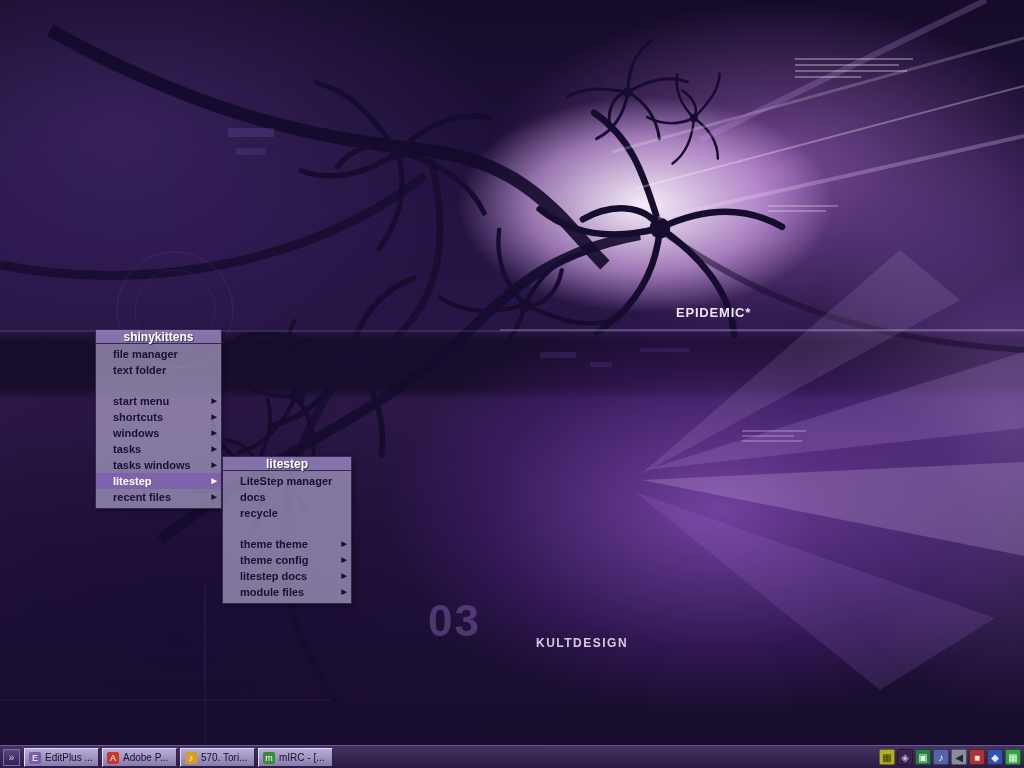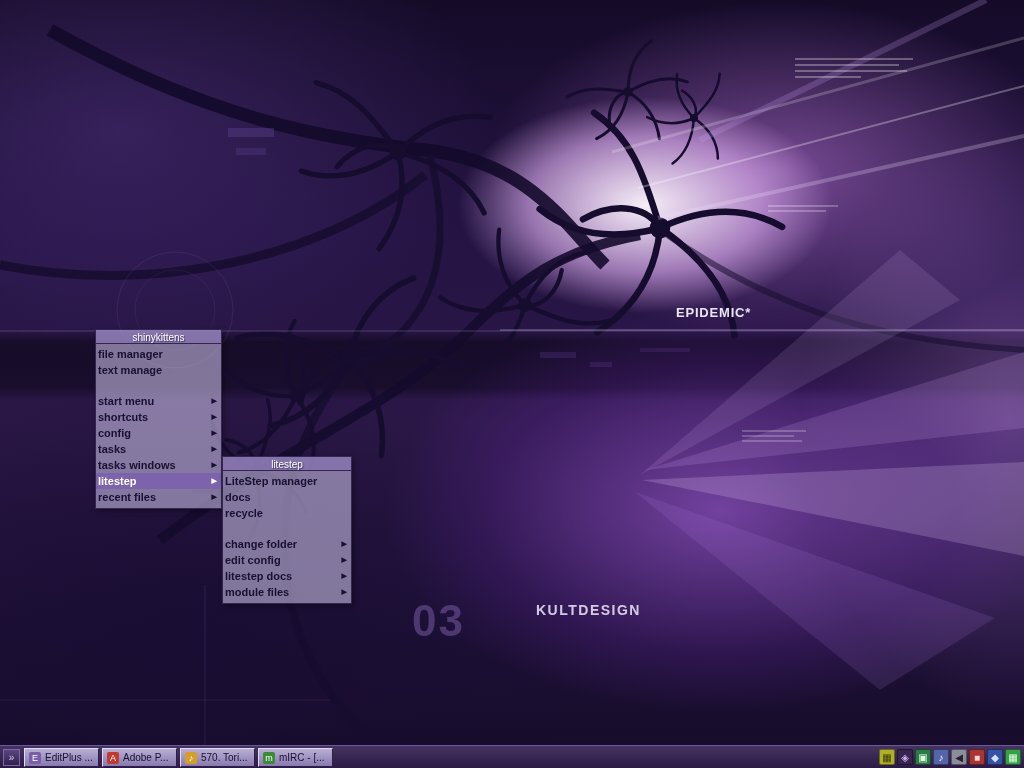--- a/index.html
+++ b/index.html
@@ -16,23 +16,23 @@
       radial-gradient(ellipse 300px 420px at 1010px 420px, rgba(190,130,240,0.35), rgba(120,60,190,0) 70%),
       radial-gradient(ellipse 500px 300px at 120px 130px, rgba(85,55,135,0.45), rgba(40,20,80,0) 75%),
       radial-gradient(ellipse 600px 380px at 180px 640px, rgba(25,12,50,0.85), rgba(20,10,40,0) 75%),
       linear-gradient(rgba(0,0,0,0) 330px, rgba(8,4,18,0.55) 342px, rgba(8,4,18,0.50) 388px, rgba(0,0,0,0) 400px),
       linear-gradient(#150b28 0%, #241343 30%, #2c1848 55%, #20123a 78%, #150b28 100%);
   }
   #wallsvg { position:absolute; inset:0; z-index:1; }
   .wall-label { position:absolute; z-index:2; }
   #epidemic-label { left:676px; top:305px; font-size:13px; font-weight:bold;
                     letter-spacing:0.8px; color:#ece4f4; }
-  #big-number { left:412px; top:596px; font-size:44px; font-weight:bold;
+  #big-number { left:428px; top:596px; font-size:44px; font-weight:bold;
                 letter-spacing:2px; color:rgba(150,118,200,0.40); }
-  #designer-label { left:536px; top:602px; font-size:14px; font-weight:bold;
+  #designer-label { left:536px; top:636px; font-size:12px; font-weight:bold;
                     letter-spacing:1.5px; color:rgba(240,234,250,0.85); }
 
   
   #topbar { position:absolute; left:0; top:0; width:1024px; height:13px; z-index:5;
             background:linear-gradient(#2b1844,#1c0e30);
             border-bottom:1px solid #0a0416; color:#b2a2d6; font-size:10px; }
   #topbar .tb-text { position:absolute; top:0; line-height:13px; white-space:nowrap; }
   #tb-date { left:26px; }
   #tb-time { left:70px; }
   #tb-cpu  { left:148px; }
@@ -45,26 +45,26 @@
   #player-right { position:absolute; left:398px; top:0; height:13px;
                   display:flex; align-items:center; }
   #seekbar { width:52px; height:8px; border:1px solid #6a5892; background:#1a0e2e;
              position:relative; margin-right:3px; }
   #seekbar-fill { position:absolute; left:0; top:0; bottom:0; width:32%; background:#7a5fae; }
 
   
   .ls-menu { position:absolute; z-index:10; box-shadow:2px 2px 5px rgba(0,0,0,0.35); }
   #menu    { left:95px;  top:329px; width:127px; }
   #submenu { left:222px; top:456px; width:130px; }
-  .ls-menu-title { height:15px; line-height:15px; text-align:center; font-size:10px;
-                   font-weight:normal; color:#fff; background:rgba(150,132,190,0.85);
+  .ls-menu-title { height:15px; line-height:15px; text-align:center; font-size:12px;
+                   font-weight:bold; color:#fff; background:rgba(150,132,190,0.85);
                    border:1px solid #342650; text-shadow:1px 1px 1px rgba(20,10,40,0.6); }
   .ls-menu-body { background:rgba(198,188,226,0.60); border:1px solid #342650;
                   border-top:none; padding:2px 0 3px; }
-  .menu-item { position:relative; height:16px; line-height:16px; padding:0 14px 0 2px;
+  .menu-item { position:relative; height:16px; line-height:16px; padding:0 14px 0 17px;
                font-size:11px; font-weight:bold; color:#171031; cursor:default;
                white-space:nowrap; overflow:hidden; }
   .menu-item.highlighted { background:rgba(124,98,172,0.92); color:#fff; }
   .menu-arrow { position:absolute; right:4px; top:0; font-size:7px; line-height:16px; }
   .menu-gap { height:15px; }
 
   
   #taskbar { position:absolute; left:0; bottom:0; width:1024px; height:23px; z-index:5;
              background:linear-gradient(#463361,#2a1a44); border-top:1px solid #6b589a; }
   #start-button { position:absolute; left:3px; top:3px; width:17px; height:17px;
@@ -161,41 +161,41 @@
 
   <div class="wall-label" id="epidemic-label">EPIDEMIC*</div>
   <div class="wall-label" id="big-number">03</div>
   <div class="wall-label" id="designer-label">KULTDESIGN</div>
 
 
   <div class="ls-menu" id="menu">
     <div class="ls-menu-title">shinykittens</div>
     <div class="ls-menu-body" id="menu-items">
         <div class="menu-item"><span>file manager</span></div>
-        <div class="menu-item"><span>text manage</span></div>
+        <div class="menu-item"><span>text folder</span></div>
         <div class="menu-gap"></div>
         <div class="menu-item"><span>start menu</span><span class="menu-arrow">▶</span></div>
         <div class="menu-item"><span>shortcuts</span><span class="menu-arrow">▶</span></div>
-        <div class="menu-item"><span>config</span><span class="menu-arrow">▶</span></div>
+        <div class="menu-item"><span>windows</span><span class="menu-arrow">▶</span></div>
         <div class="menu-item"><span>tasks</span><span class="menu-arrow">▶</span></div>
         <div class="menu-item"><span>tasks windows</span><span class="menu-arrow">▶</span></div>
         <div class="menu-item highlighted"><span>litestep</span><span class="menu-arrow">▶</span></div>
         <div class="menu-item"><span>recent files</span><span class="menu-arrow">▶</span></div>
       </div>
   </div>
 
   <div class="ls-menu" id="submenu">
     <div class="ls-menu-title">litestep</div>
     <div class="ls-menu-body" id="submenu-items">
         <div class="menu-item"><span>LiteStep manager</span></div>
         <div class="menu-item"><span>docs</span></div>
         <div class="menu-item"><span>recycle</span></div>
         <div class="menu-gap"></div>
-        <div class="menu-item"><span>change folder</span><span class="menu-arrow">▶</span></div>
-        <div class="menu-item"><span>edit config</span><span class="menu-arrow">▶</span></div>
+        <div class="menu-item"><span>theme theme</span><span class="menu-arrow">▶</span></div>
+        <div class="menu-item"><span>theme config</span><span class="menu-arrow">▶</span></div>
         <div class="menu-item"><span>litestep docs</span><span class="menu-arrow">▶</span></div>
         <div class="menu-item"><span>module files</span><span class="menu-arrow">▶</span></div>
       </div>
   </div>
 
   <div id="taskbar">
     <div id="start-button">»</div>
     <div id="taskbar-tasks">
         <div class="task">
           <span class="task-icon" style="background: rgb(122, 95, 168);">E</span>

